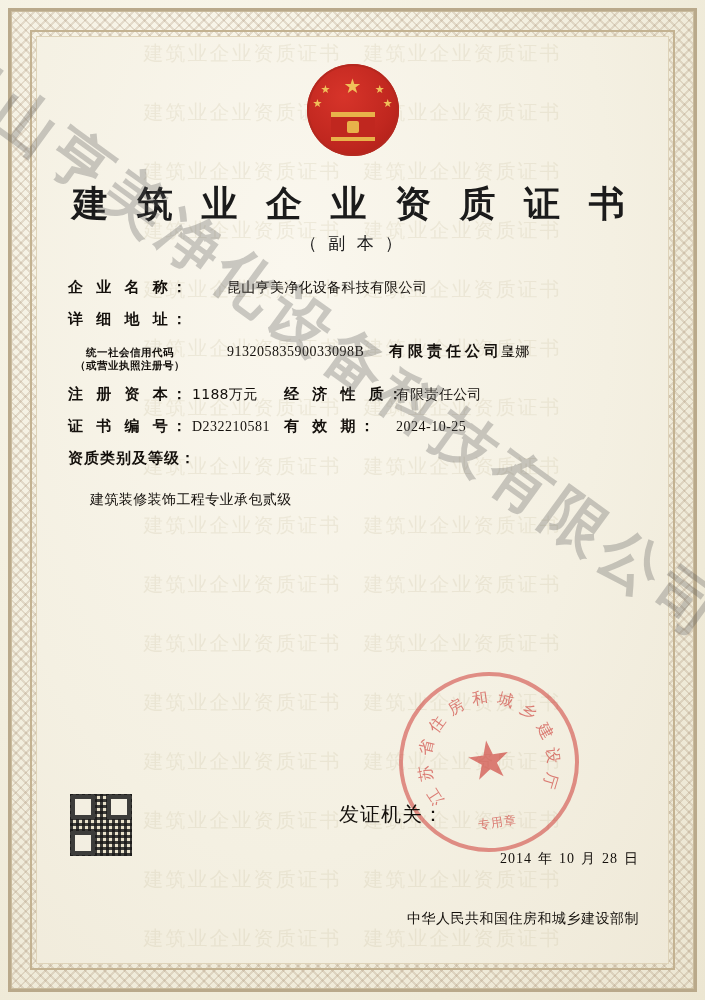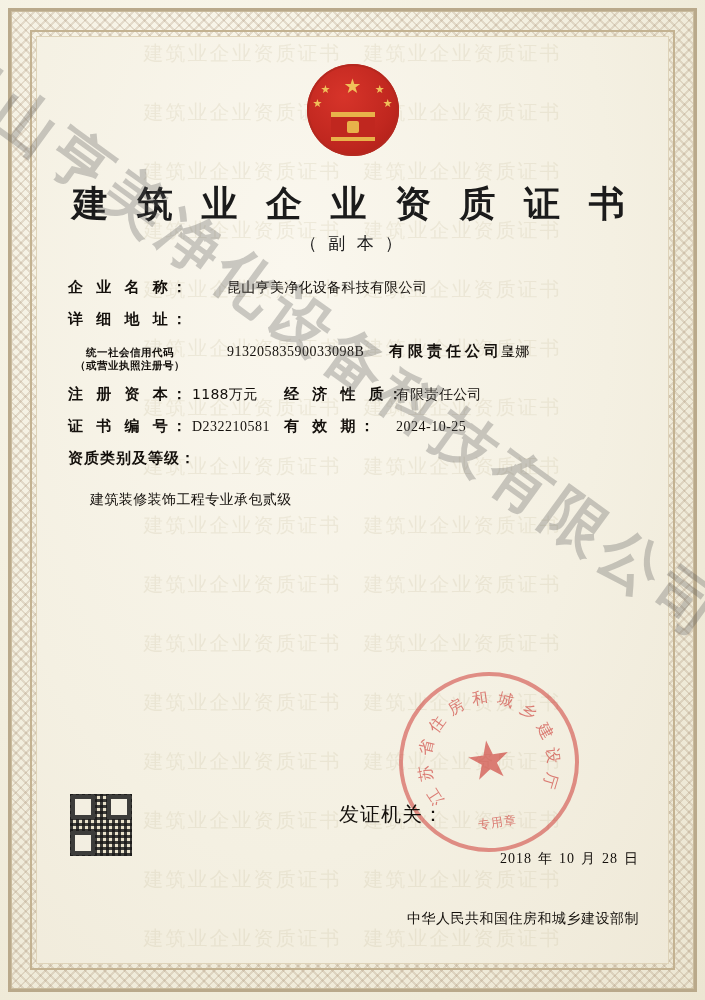--- a/index.html
+++ b/index.html
@@ -499,21 +499,21 @@
           <div class="seal-ch" style="transform: translate(63.961px, 2.23357px) rotate(92deg);">设</div>
           <div class="seal-ch" style="transform: translate(58.0037px, 27.0476px) rotate(115deg);">厅</div>
         </div>
       <div class="seal-star">★</div>
       <div class="seal-bottom">专用章</div>
     </div>
 
     <div class="issuer">
       <div class="issuer-line">发证机关：</div>
       <div class="date-line">
-        <span class="num">2018</span><span>年</span><span class="num">10</span><span>月</span><span class="num">28</span><span>日</span>
+        <span class="num">2014</span><span>年</span><span class="num">10</span><span>月</span><span class="num">28</span><span>日</span>
       </div>
     </div>
 
     <div class="footer">中华人民共和国住房和城乡建设部制</div>
 
   </div>
 
   <div class="watermark">昆山亨美净化设备科技有限公司</div>
 
 </div>

